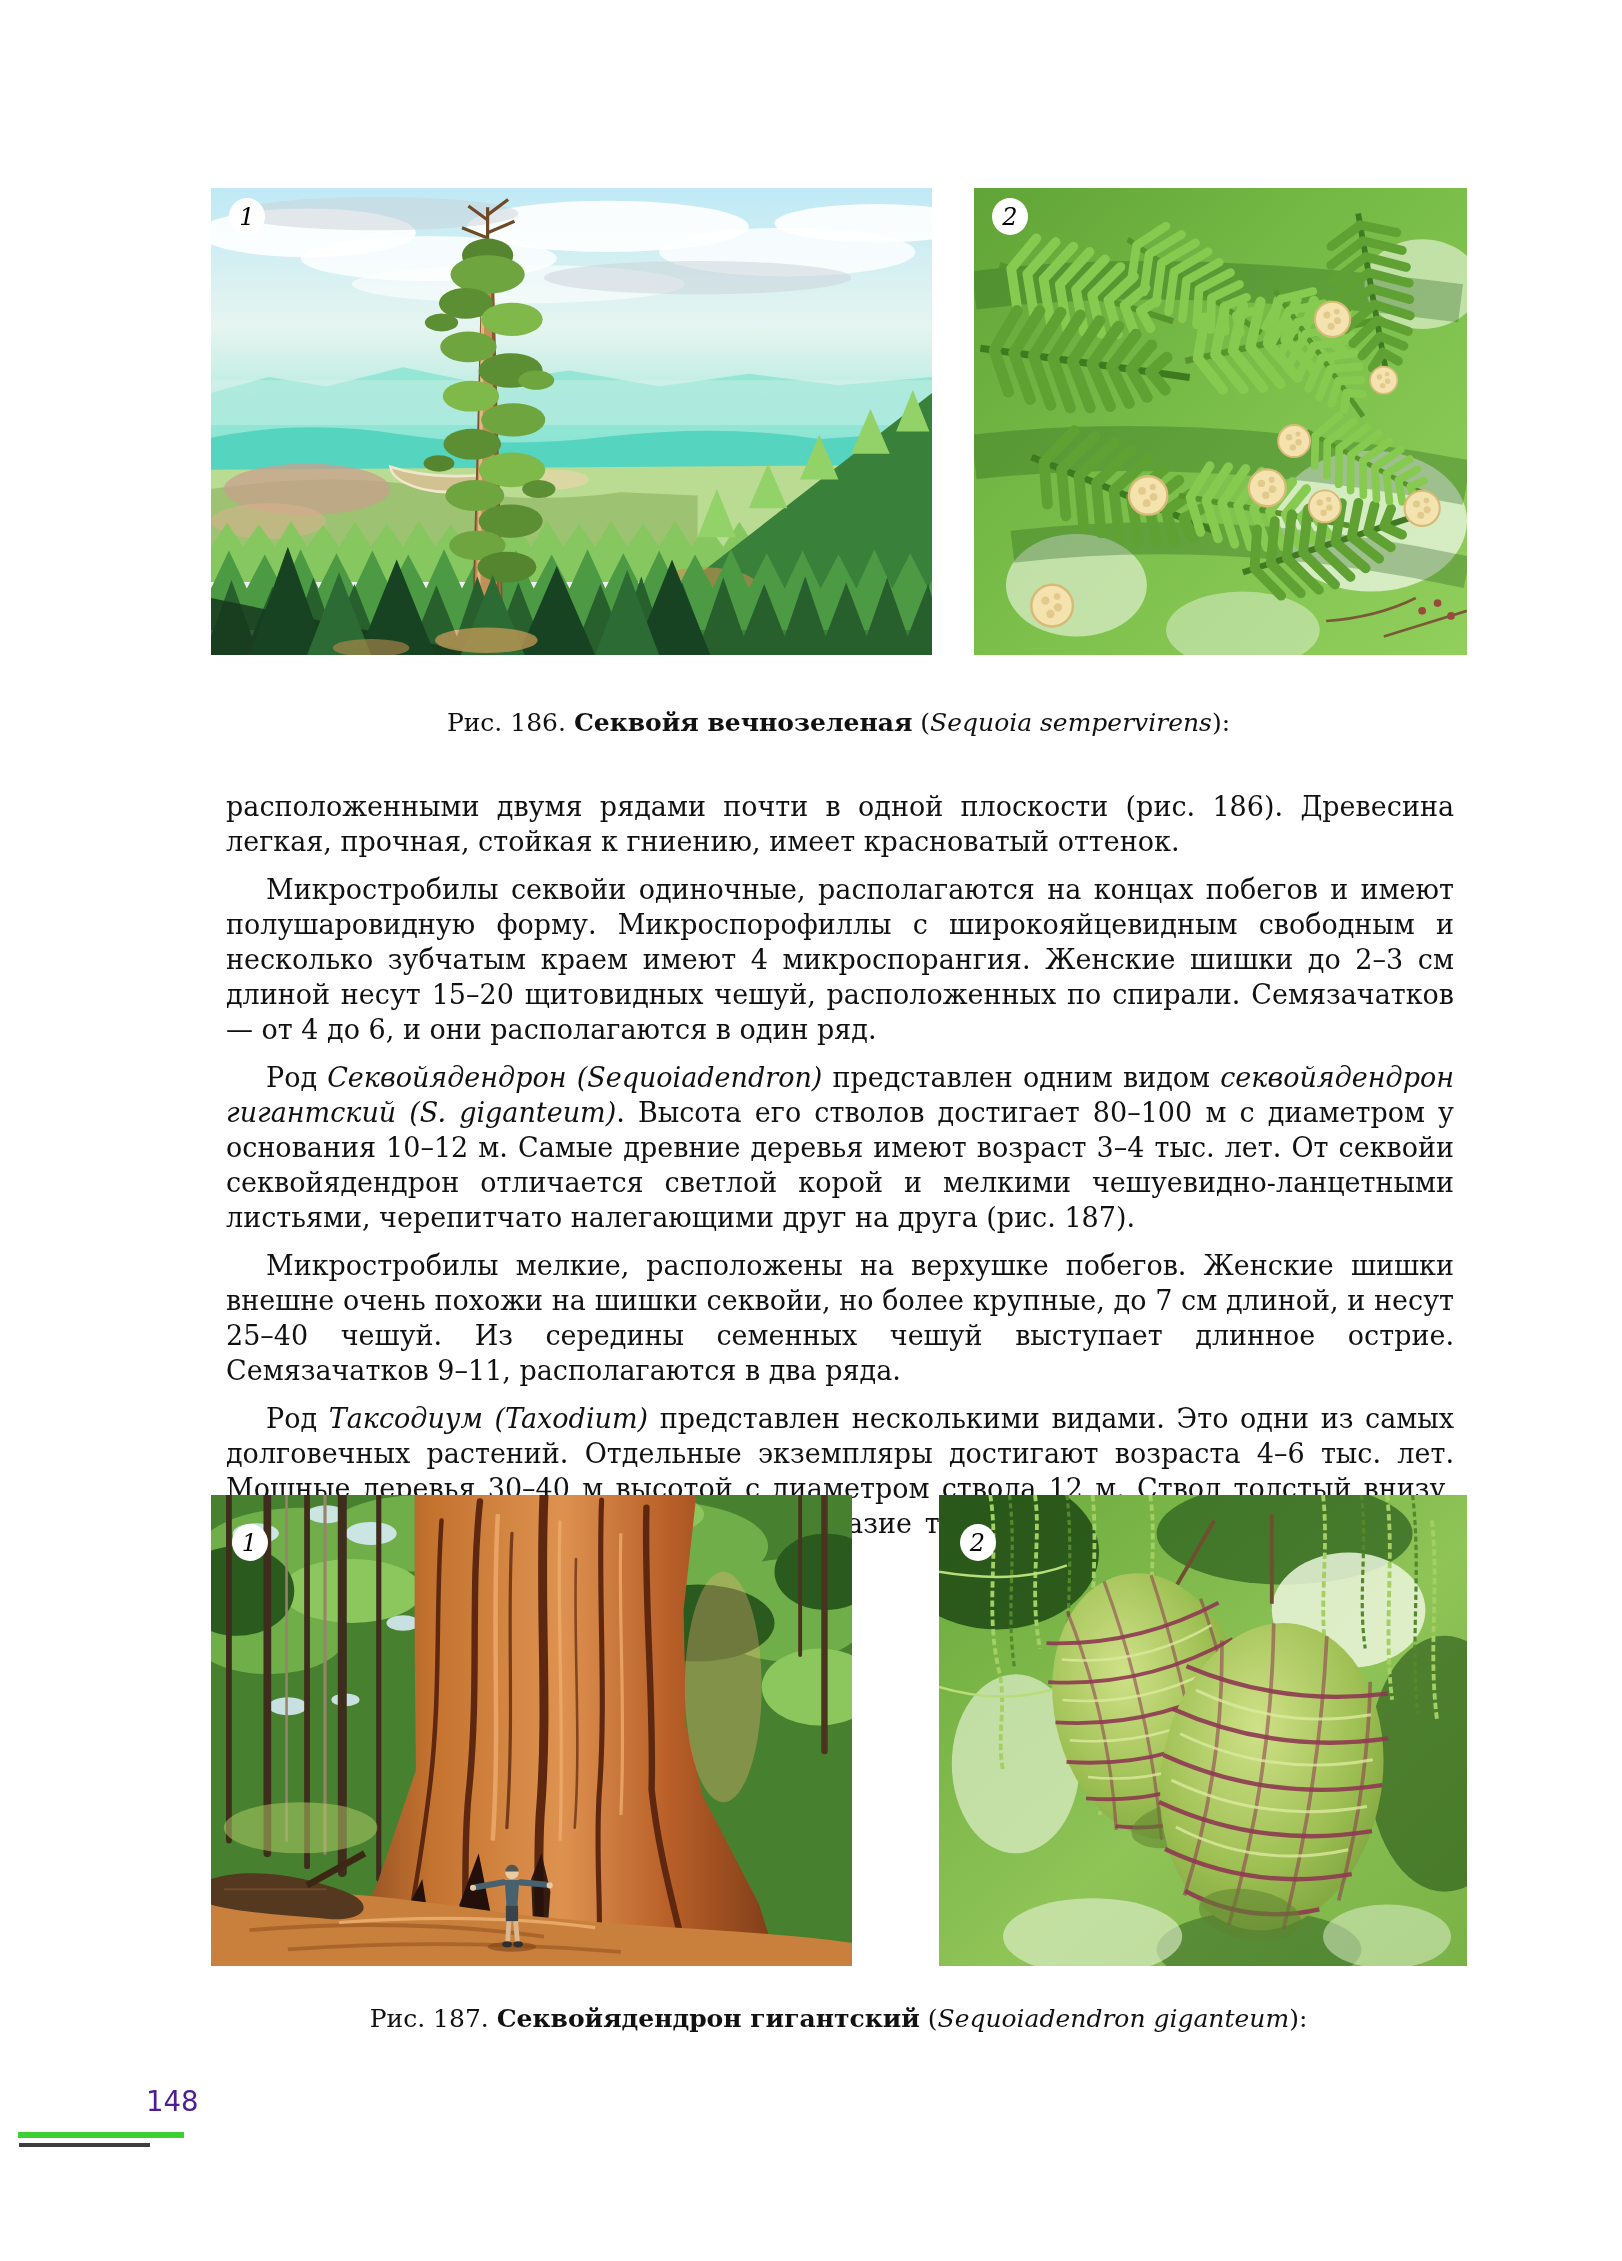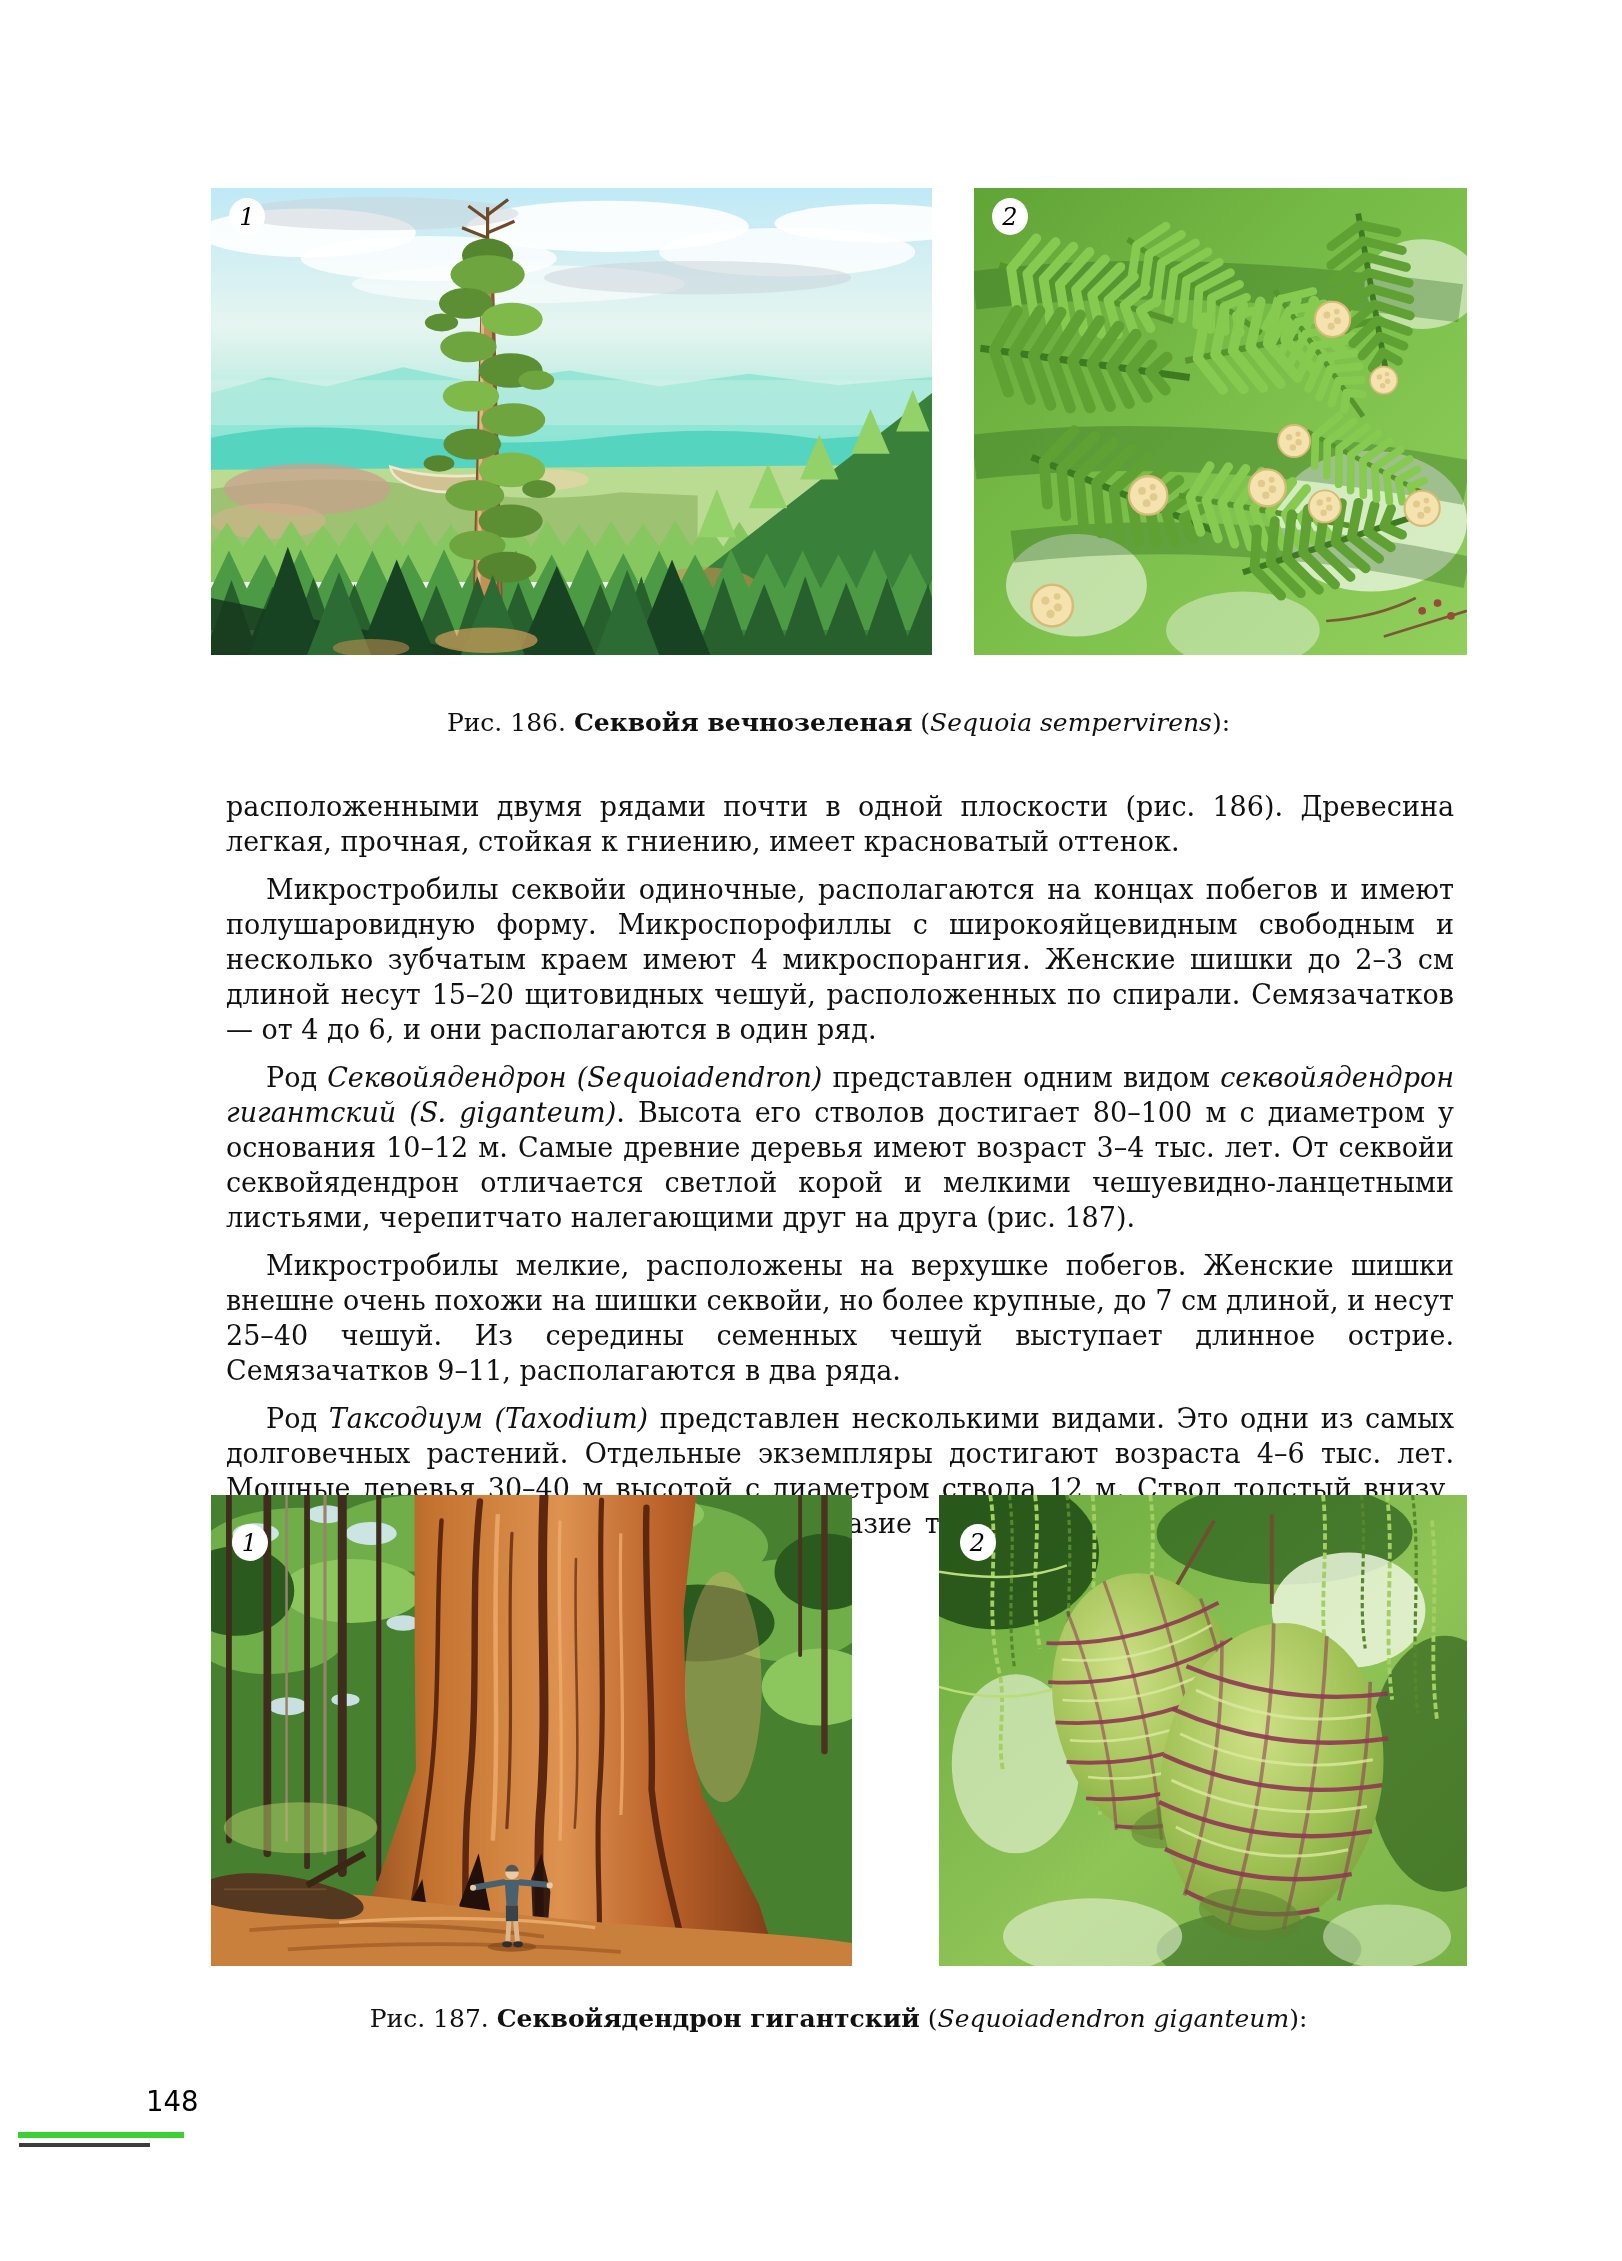--- a/index.html
+++ b/index.html
@@ -51,21 +51,21 @@
   .bp { margin: 13px; }
   .ind { text-indent: 40px; }
   .it { font-style: italic; }
   .bd { font-weight: bold; }
 
   .pagenum {
     position: absolute;
     left: 146px; top: 2085px;
     font-family: "DejaVu Sans", sans-serif;
     font-size: 27.5px;
-    color: #000000;
+    color: #4c1d95;
   }
   .rule { position: absolute; }
   .rule-green { left: 18px; top: 2132px; width: 166px; height: 5.8px; }
   .rule-dark  { left: 19px; top: 2143px; width: 131px; height: 3.8px; }
 </style>
 </head>
 <body>
 
 <div class="photo" style="left:211px; top:188px; width:721px; height:467px;">
   <svg viewBox="0 0 1126 729" preserveAspectRatio="none" xmlns="http://www.w3.org/2000/svg">

